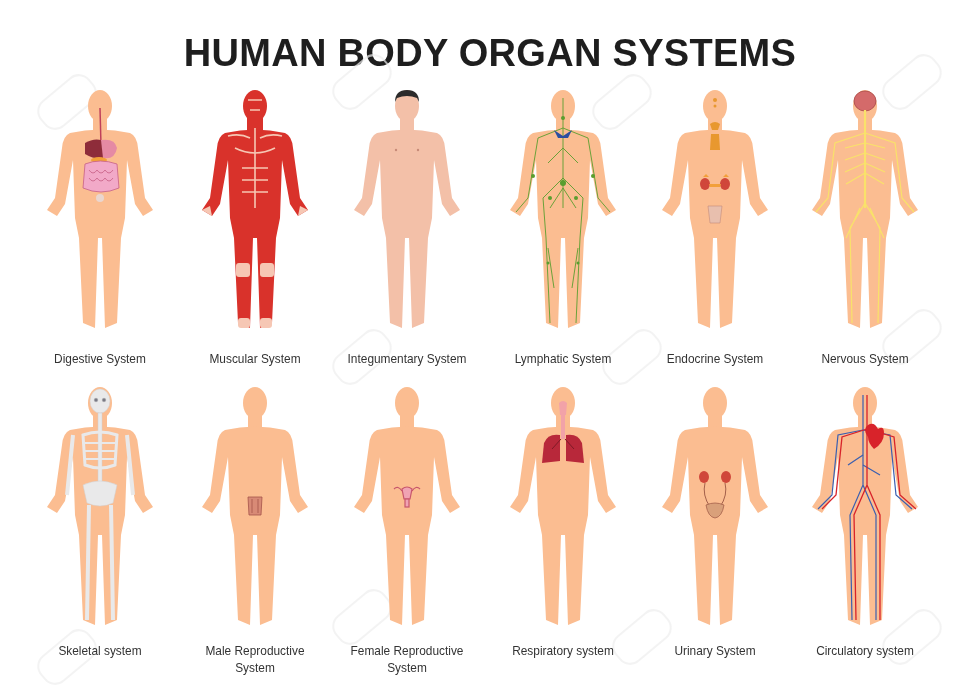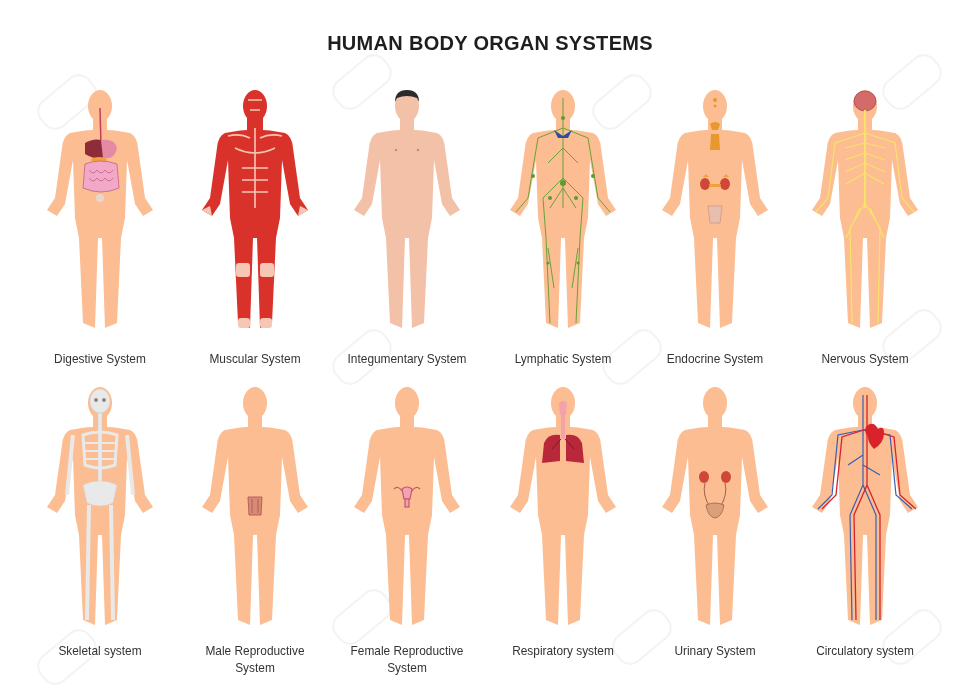--- a/index.html
+++ b/index.html
@@ -1,19 +1,19 @@
 <!DOCTYPE html>
 <html><head>
 <meta charset="utf-8">
 <style>
   html, body { margin:0; padding:0; background:#ffffff; }
   body { width:980px; height:700px; position:relative; overflow:hidden; font-family:"Liberation Sans", sans-serif; }
   .title {
     position:absolute; left:0; top:32px; width:980px; text-align:center;
-    font-family:"Liberation Sans", sans-serif; font-size:20px; font-weight:700;
+    font-family:"Liberation Sans", sans-serif; font-size:38px; font-weight:700;
     color:#1e1e1e; letter-spacing:0.3px;
   }
   .fig {
     position:absolute; width:150px;
   }
   .fig svg { display:block; margin:0 auto; }
   .label {
     position:absolute; width:170px; text-align:center;
     font-family:"Liberation Sans", sans-serif; font-size:13.5px;
     color:#333333; line-height:17px; transform:scaleX(0.88);

